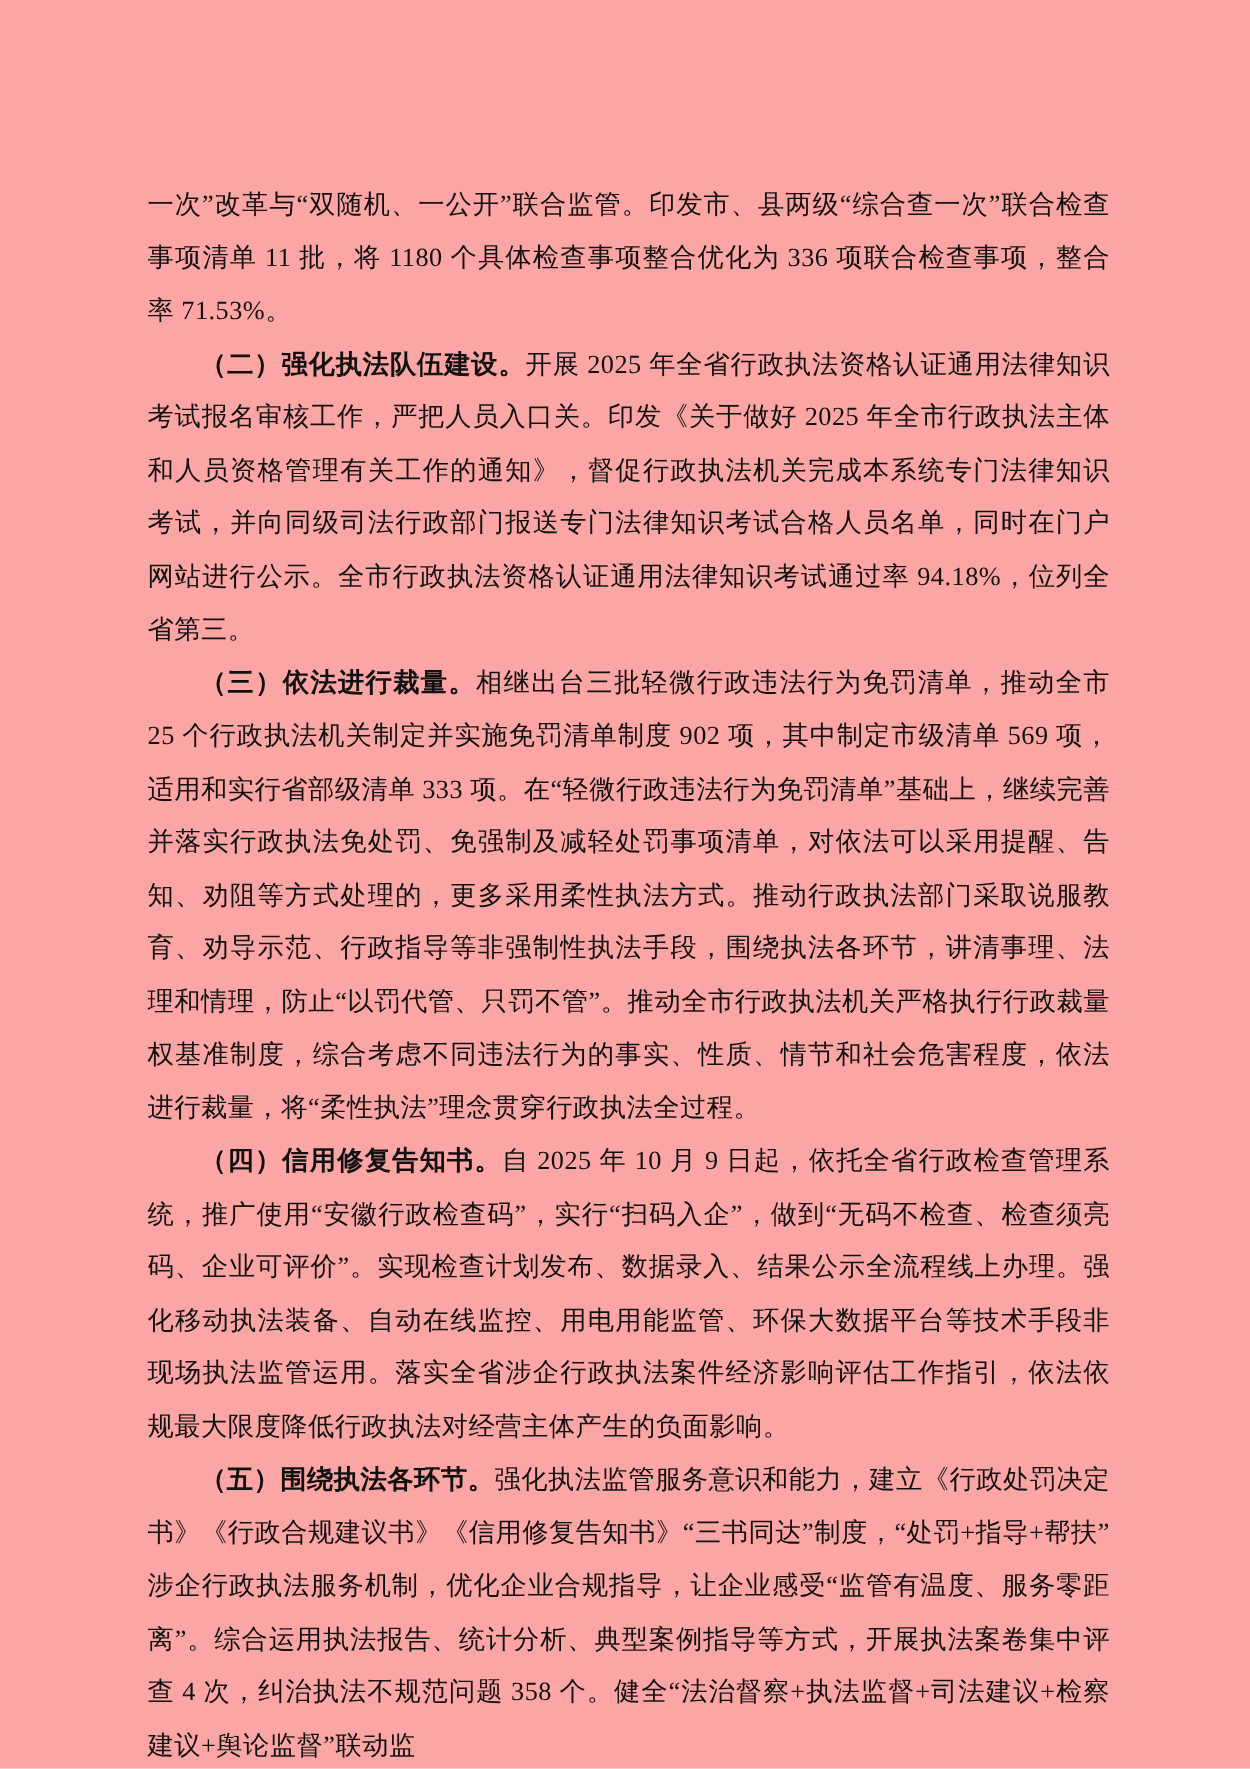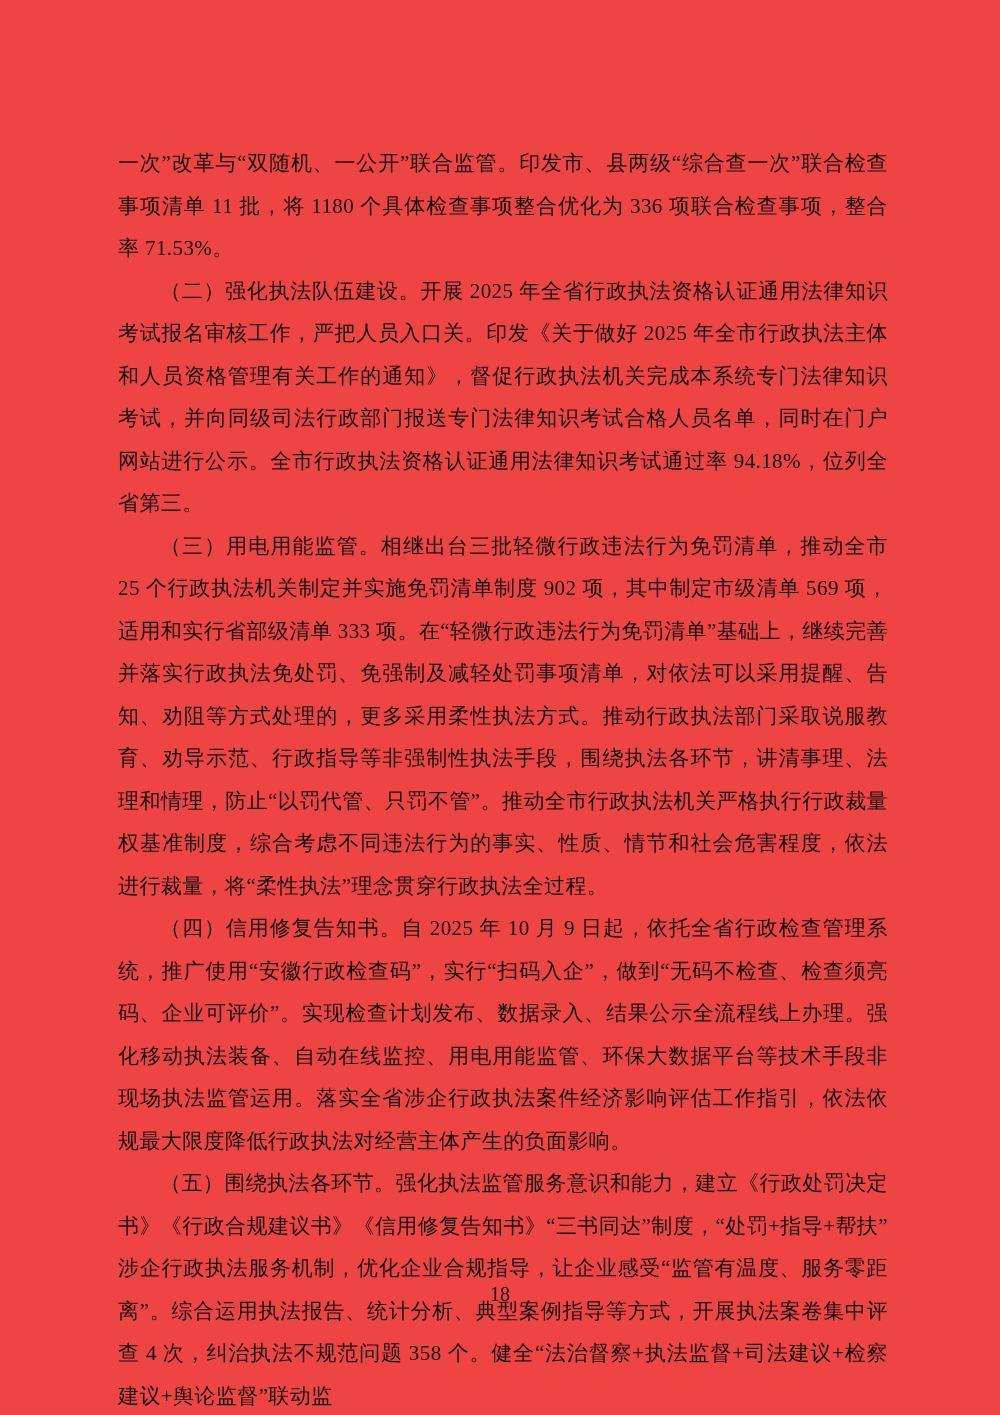--- a/index.html
+++ b/index.html
@@ -4,21 +4,21 @@
 <style>
   html, body {
     margin: 0;
     padding: 0;
     background: #ffffff;
   }
   .page {
     position: relative;
     width: 1000px;
     height: 1415px;
-    background: #ef4444;
+    background: #fca5a5;
     overflow: hidden;
     font-family: "Liberation Serif", "DejaVu Serif", serif;
     color: #111111;
   }
   .doc-body {
     position: absolute;
     left: 118px;
     top: 142px;
     width: 770px;
   }
@@ -26,37 +26,36 @@
     margin: 0;
     font-size: 21px;
     line-height: 42.5px;
     text-align: justify;
     letter-spacing: 0.4px;
   }
   .para.indent {
     text-indent: 2em;
   }
   .para b {
-    font-weight: normal;
+    font-weight: bold;
   }
   .page-number {
     position: absolute;
     left: 0;
     top: 1283px;
     width: 100%;
     text-align: center;
     font-size: 20px;
     color: #111111;
   }
 </style>
 </head>
 <body>
 
 <div class="page">
   <main class="doc-body">
       <p class="para"><span>一次”改革与“双随机、一公开”联合监管。印发市、县两级“综合查一次”联合检查事项清单 11 批，将 1180 个具体检查事项整合优化为 336 项联合检查事项，整合率 71.53%。</span></p>
       <p class="para indent"><b>（二）强化执法队伍建设。</b><span>开展 2025 年全省行政执法资格认证通用法律知识考试报名审核工作，严把人员入口关。印发《关于做好 2025 年全市行政执法主体和人员资格管理有关工作的通知》，督促行政执法机关完成本系统专门法律知识考试，并向同级司法行政部门报送专门法律知识考试合格人员名单，同时在门户网站进行公示。全市行政执法资格认证通用法律知识考试通过率 94.18%，位列全省第三。</span></p>
-      <p class="para indent"><b>（三）用电用能监管。</b><span>相继出台三批轻微行政违法行为免罚清单，推动全市 25 个行政执法机关制定并实施免罚清单制度 902 项，其中制定市级清单 569 项，适用和实行省部级清单 333 项。在“轻微行政违法行为免罚清单”基础上，继续完善并落实行政执法免处罚、免强制及减轻处罚事项清单，对依法可以采用提醒、告知、劝阻等方式处理的，更多采用柔性执法方式。推动行政执法部门采取说服教育、劝导示范、行政指导等非强制性执法手段，围绕执法各环节，讲清事理、法理和情理，防止“以罚代管、只罚不管”。推动全市行政执法机关严格执行行政裁量权基准制度，综合考虑不同违法行为的事实、性质、情节和社会危害程度，依法进行裁量，将“柔性执法”理念贯穿行政执法全过程。</span></p>
+      <p class="para indent"><b>（三）依法进行裁量。</b><span>相继出台三批轻微行政违法行为免罚清单，推动全市 25 个行政执法机关制定并实施免罚清单制度 902 项，其中制定市级清单 569 项，适用和实行省部级清单 333 项。在“轻微行政违法行为免罚清单”基础上，继续完善并落实行政执法免处罚、免强制及减轻处罚事项清单，对依法可以采用提醒、告知、劝阻等方式处理的，更多采用柔性执法方式。推动行政执法部门采取说服教育、劝导示范、行政指导等非强制性执法手段，围绕执法各环节，讲清事理、法理和情理，防止“以罚代管、只罚不管”。推动全市行政执法机关严格执行行政裁量权基准制度，综合考虑不同违法行为的事实、性质、情节和社会危害程度，依法进行裁量，将“柔性执法”理念贯穿行政执法全过程。</span></p>
       <p class="para indent"><b>（四）信用修复告知书。</b><span>自 2025 年 10 月 9 日起，依托全省行政检查管理系统，推广使用“安徽行政检查码”，实行“扫码入企”，做到“无码不检查、检查须亮码、企业可评价”。实现检查计划发布、数据录入、结果公示全流程线上办理。强化移动执法装备、自动在线监控、用电用能监管、环保大数据平台等技术手段非现场执法监管运用。落实全省涉企行政执法案件经济影响评估工作指引，依法依规最大限度降低行政执法对经营主体产生的负面影响。</span></p>
       <p class="para indent"><b>（五）围绕执法各环节。</b><span>强化执法监管服务意识和能力，建立《行政处罚决定书》《行政合规建议书》《信用修复告知书》“三书同达”制度，“处罚+指导+帮扶”涉企行政执法服务机制，优化企业合规指导，让企业感受“监管有温度、服务零距离”。综合运用执法报告、统计分析、典型案例指导等方式，开展执法案卷集中评查 4 次，纠治执法不规范问题 358 个。健全“法治督察+执法监督+司法建议+检察建议+舆论监督”联动监</span></p>
     </main>
-  <div class="page-number">18</div>
 </div>
 
 </body></html>

